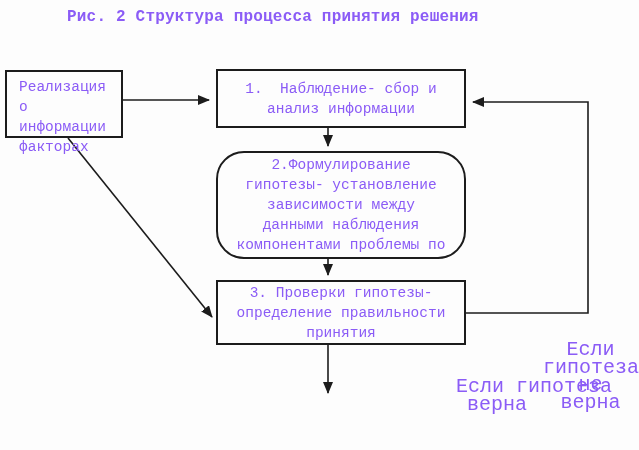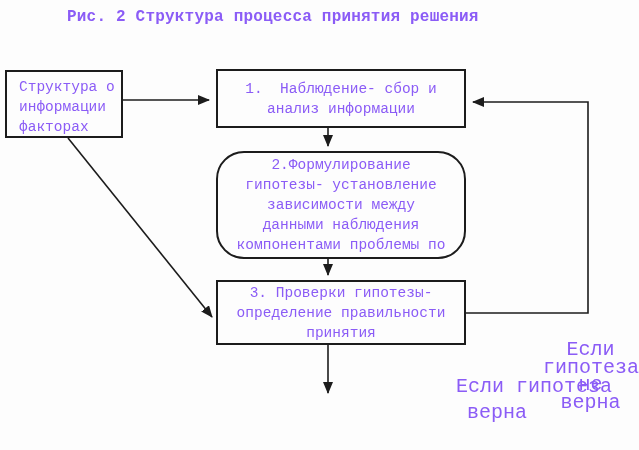--- a/index.html
+++ b/index.html
@@ -65,21 +65,21 @@
   }
   .label-false {
     left: 543px; top: 341px;
     width: 95px;
     text-align: center;
   }
   .label-true {
     left: 456px; top: 378px;
     text-align: left;
   }
-  .label-true .line2 { margin-left: 11px; margin-top: 8px; }
+  .label-true .line2 { margin-left: 11px; }
 </style>
 </head>
 <body>
 
 <div class="canvas">
 
   <div class="fig-title">Рис. 2 Структура процесса принятия решения</div>
 
   <svg class="arrows" width="639" height="450" viewBox="0 0 639 450">
     <defs>
@@ -91,21 +91,21 @@
       <line x1="123" y1="100" x2="209" y2="100" marker-end="url(#arrh)"></line>
       <line x1="68" y1="138" x2="212" y2="317" marker-end="url(#arrh)"></line>
       <line x1="328" y1="128" x2="328" y2="146" marker-end="url(#arrh)"></line>
       <line x1="328" y1="259" x2="328" y2="275" marker-end="url(#arrh)"></line>
       <line x1="328" y1="345" x2="328" y2="393" marker-end="url(#arrh)"></line>
       <polyline points="466,313 588,313 588,102 473,102" marker-end="url(#arrh)"></polyline>
     </g>
   </svg>
 
   <div class="box info-box">
-    <div>Структура о</div>
+    <div>Реализация о</div>
     <div>информации</div>
     <div>факторах</div>
   </div>
 
   <div class="box box-center step1-box">
     <div>1.&nbsp; Наблюдение- сбор и</div>
     <div>анализ информации</div>
   </div>
 
   <div class="box box-center step2-box">

